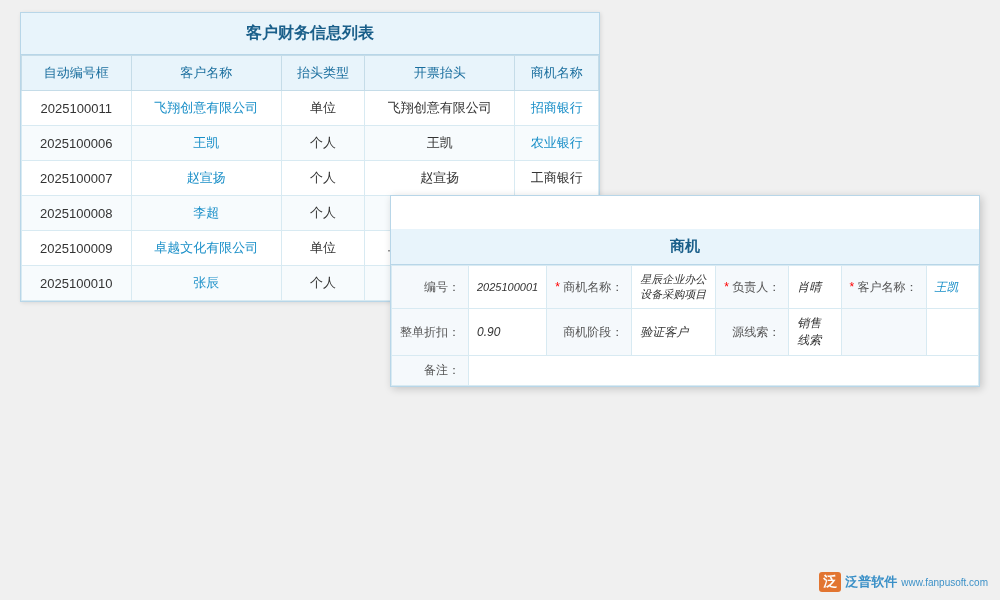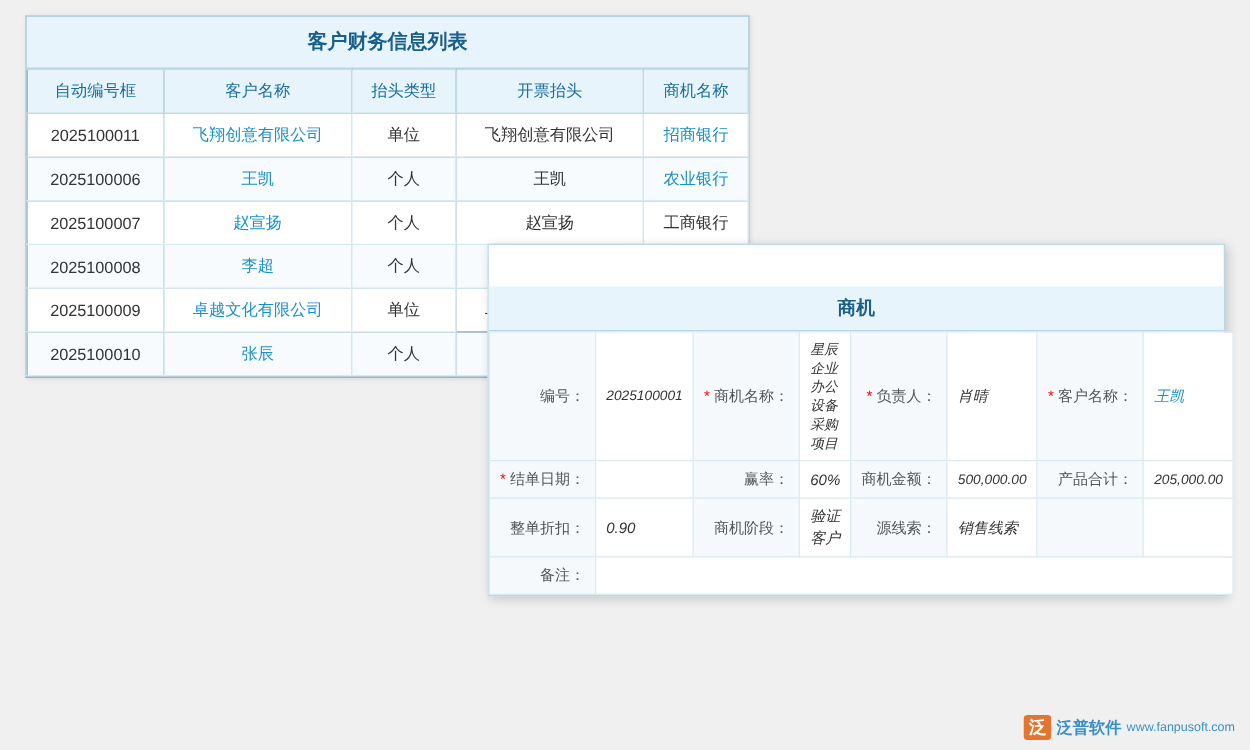--- a/index.html
+++ b/index.html
@@ -226,30 +226,20 @@
         <td class="label-cell">编号：</td>
         <td class="value-cell" style="width:70px; font-size:11px;">2025100001</td>
         <td class="label-cell required-label"><span>商机名称：</span></td>
         <td class="value-cell" style="width:90px; font-size:11px;">星辰企业办公设备采购项目</td>
         <td class="label-cell required-label"><span>负责人：</span></td>
         <td class="value-cell" style="width:55px;">肖晴</td>
         <td class="label-cell required-label"><span>客户名称：</span></td>
         <td class="value-cell link-val" style="width:55px;">王凯</td>
       </tr>
 
-      <tr>
-        <td class="label-cell required-label"><span>结单日期：</span></td>
-        <td class="value-cell"></td>
-        <td class="label-cell">赢率：</td>
-        <td class="value-cell">60%</td>
-        <td class="label-cell">商机金额：</td>
-        <td class="value-cell" style="font-size:11px;">500,000.00</td>
-        <td class="label-cell">产品合计：</td>
-        <td class="value-cell" style="font-size:11px;">205,000.00</td>
-      </tr>
 
       <tr>
         <td class="label-cell">整单折扣：</td>
         <td class="value-cell">0.90</td>
         <td class="label-cell">商机阶段：</td>
         <td class="value-cell">验证客户</td>
         <td class="label-cell">源线索：</td>
         <td class="value-cell">销售线索</td>
         <td class="label-cell"></td>
         <td class="value-cell"></td>

